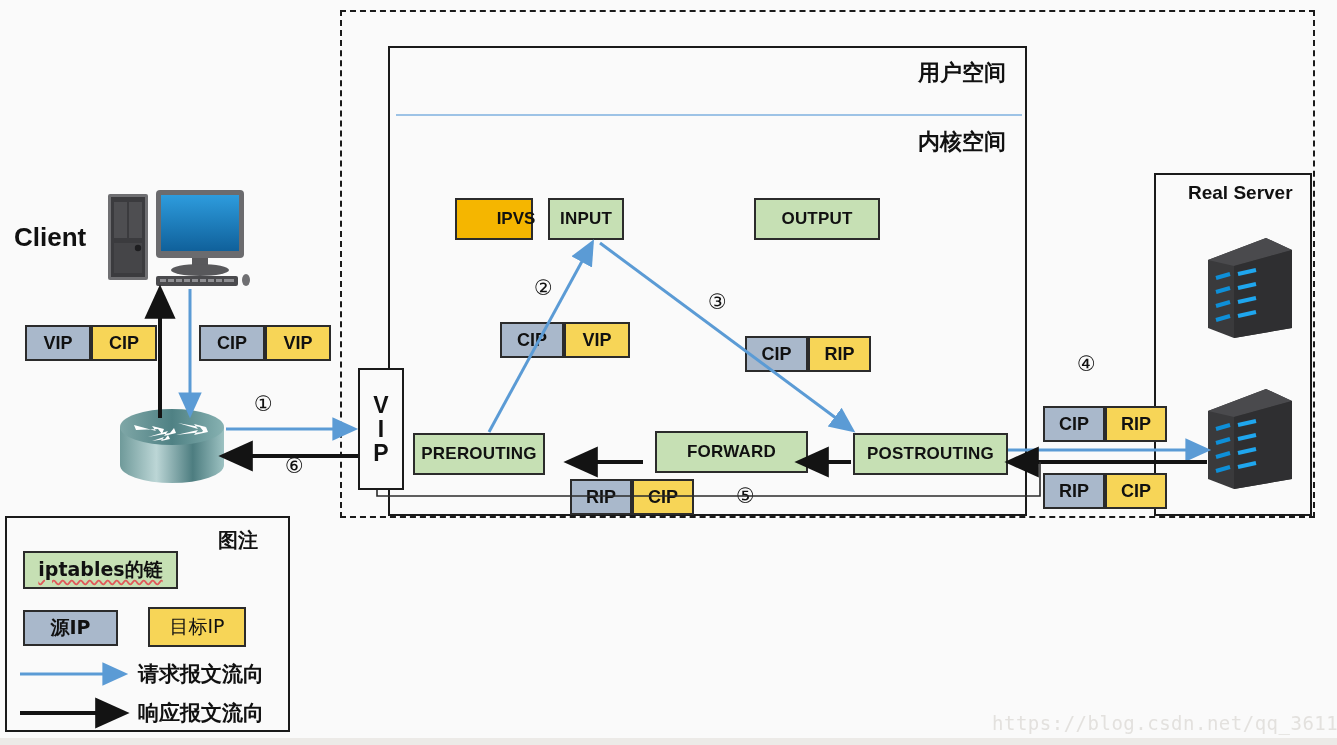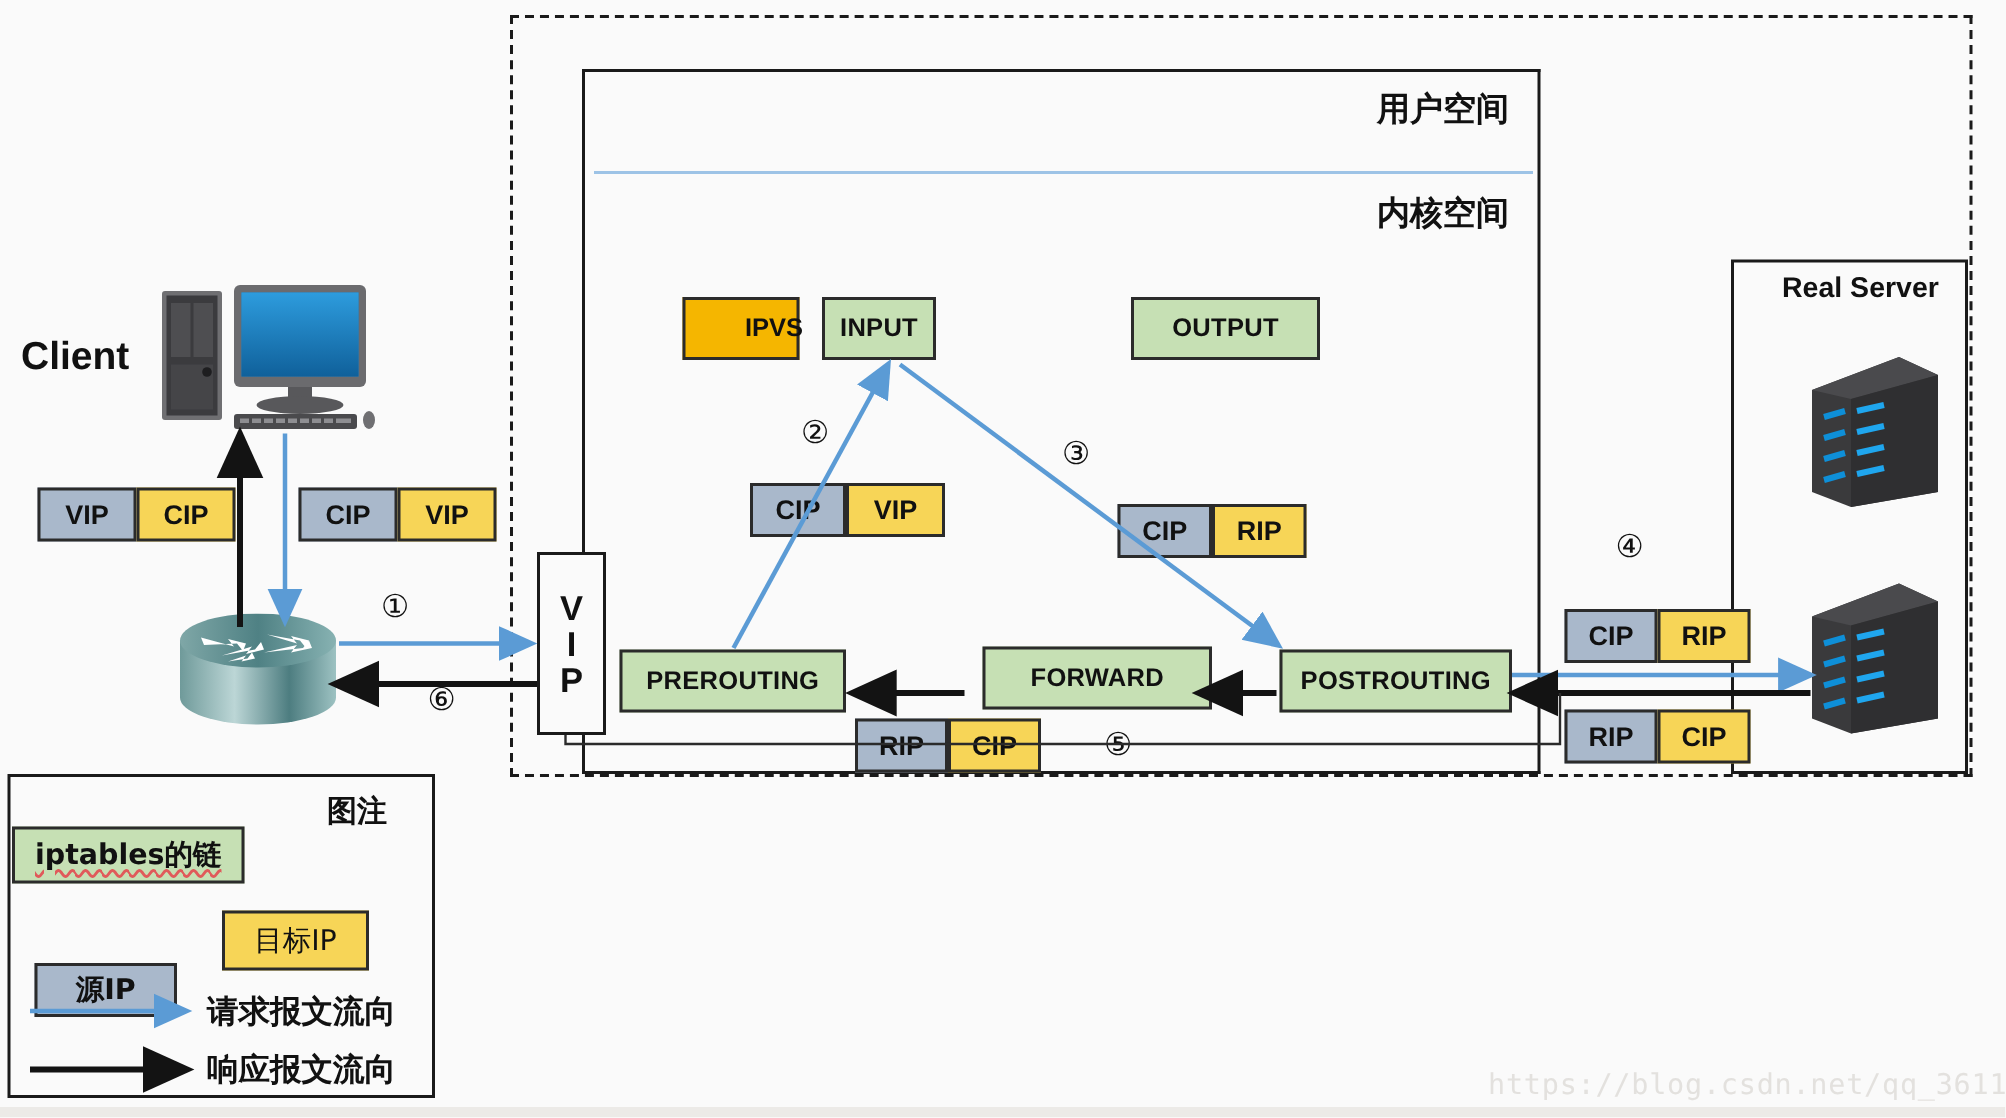--- a/index.html
+++ b/index.html
@@ -57,21 +57,21 @@
   .legend-chain{
     background:#c6e0b4;border:2px solid #2b2b2b;
     display:flex;align-items:center;justify-content:center;
     font-weight:800;font-size:19px;color:#111;font-family:"DejaVu Sans",sans-serif;
     text-decoration:underline;text-decoration-color:#e05a5a;
     text-decoration-style:wavy;text-underline-offset:3px;
   }
   .legend-src{
     background:#a9b8cb;border:2px solid #2b2b2b;
     display:flex;align-items:center;justify-content:center;
-    font-weight:700;font-size:19px;color:#111;font-family:"DejaVu Sans",sans-serif;margin-top:32px;
+    font-weight:700;font-size:19px;color:#111;font-family:"DejaVu Sans",sans-serif;
   }
   .legend-dst{
     background:#f7d557;border:2px solid #2b2b2b;
     display:flex;align-items:center;justify-content:center;
     font-weight:400;font-size:19px;color:#111;font-family:"DejaVu Sans",sans-serif;
   }
   .legend-text{font-weight:700;font-size:21px;color:#111;font-family:"DejaVu Sans",sans-serif;}
 
   
   #wires{position:absolute;left:0;top:0;width:1337px;height:745px;pointer-events:none;}
@@ -216,21 +216,21 @@
   <div class="abs vipbox" style="left:358px;top:368px;width:46px;height:122px;">
     <span>V</span>
     <span>I</span>
     <span>P</span>
   </div>
 
   <div class="abs ipvs" style="left:455px;top:198px;width:78px;height:42px;padding-left:44px;">IPVS</div>
   <div class="abs chain" style="left:548px;top:198px;width:76px;height:42px;">INPUT</div>
   <div class="abs chain" style="left:754px;top:198px;width:126px;height:42px;">OUTPUT</div>
 
-  <div class="abs chain" style="left:413px;top:433px;width:151px;height:42px;">PREROUTING</div>
+  <div class="abs chain" style="left:413px;top:433px;width:132px;height:42px;">PREROUTING</div>
   <div class="abs chain" style="left:645px;top:431px;width:153px;height:42px;margin-left:10px;">FORWARD</div>
   <div class="abs chain" style="left:853px;top:433px;width:155px;height:42px;">POSTROUTING</div>
 
   <div class="abs pkt" style="left:25px;top:325px;">
     <div class="src" style="width:62px;">VIP</div>
     <div class="dst" style="width:62px;">CIP</div>
   </div>
 
   <div class="abs pkt" style="left:199px;top:325px;">
     <div class="src" style="width:62px;">CIP</div>
@@ -300,21 +300,21 @@
     <line x1="643" y1="462" x2="569" y2="462" stroke="#131313" stroke-width="4" marker-end="url(#ahK)"></line>
 
     <polyline points="1040,462 1040,496 377,496 377,490" fill="none" stroke="#2b2b2b" stroke-width="1.6"></polyline>
 
     <line x1="389" y1="140" x2="389" y2="368" stroke="#1a1a1a" stroke-width="2"></line>
   </svg>
 
   <div class="abs legend-box" style="left:5px;top:516px;width:285px;height:216px;"></div>
   <div class="abs legend-title" style="left:218px;top:527px;">图注</div>
 
-  <div class="abs legend-chain" style="left:8px;top:551px;width:155px;height:38px;">iptables的链</div>
+  <div class="abs legend-chain" style="left:23px;top:551px;width:155px;height:38px;">iptables的链</div>
 
   <div class="abs legend-src" style="left:23px;top:610px;width:95px;height:36px;">源IP</div>
   <div class="abs legend-dst" style="left:148px;top:607px;width:98px;height:40px;">目标IP</div>
 
   <svg class="abs" style="left:18px;top:660px;width:120px;height:70px;" width="120" height="70" viewBox="0 0 120 70">
     <defs>
       <marker id="lgB" markerWidth="9" markerHeight="9" refX="7.2" refY="4.5" orient="auto">
         <path d="M0,0.6 L8.6,4.5 L0,8.4 Z" fill="#5b9bd5"></path>
       </marker>
       <marker id="lgK" markerWidth="9" markerHeight="9" refX="7.2" refY="4.5" orient="auto">

